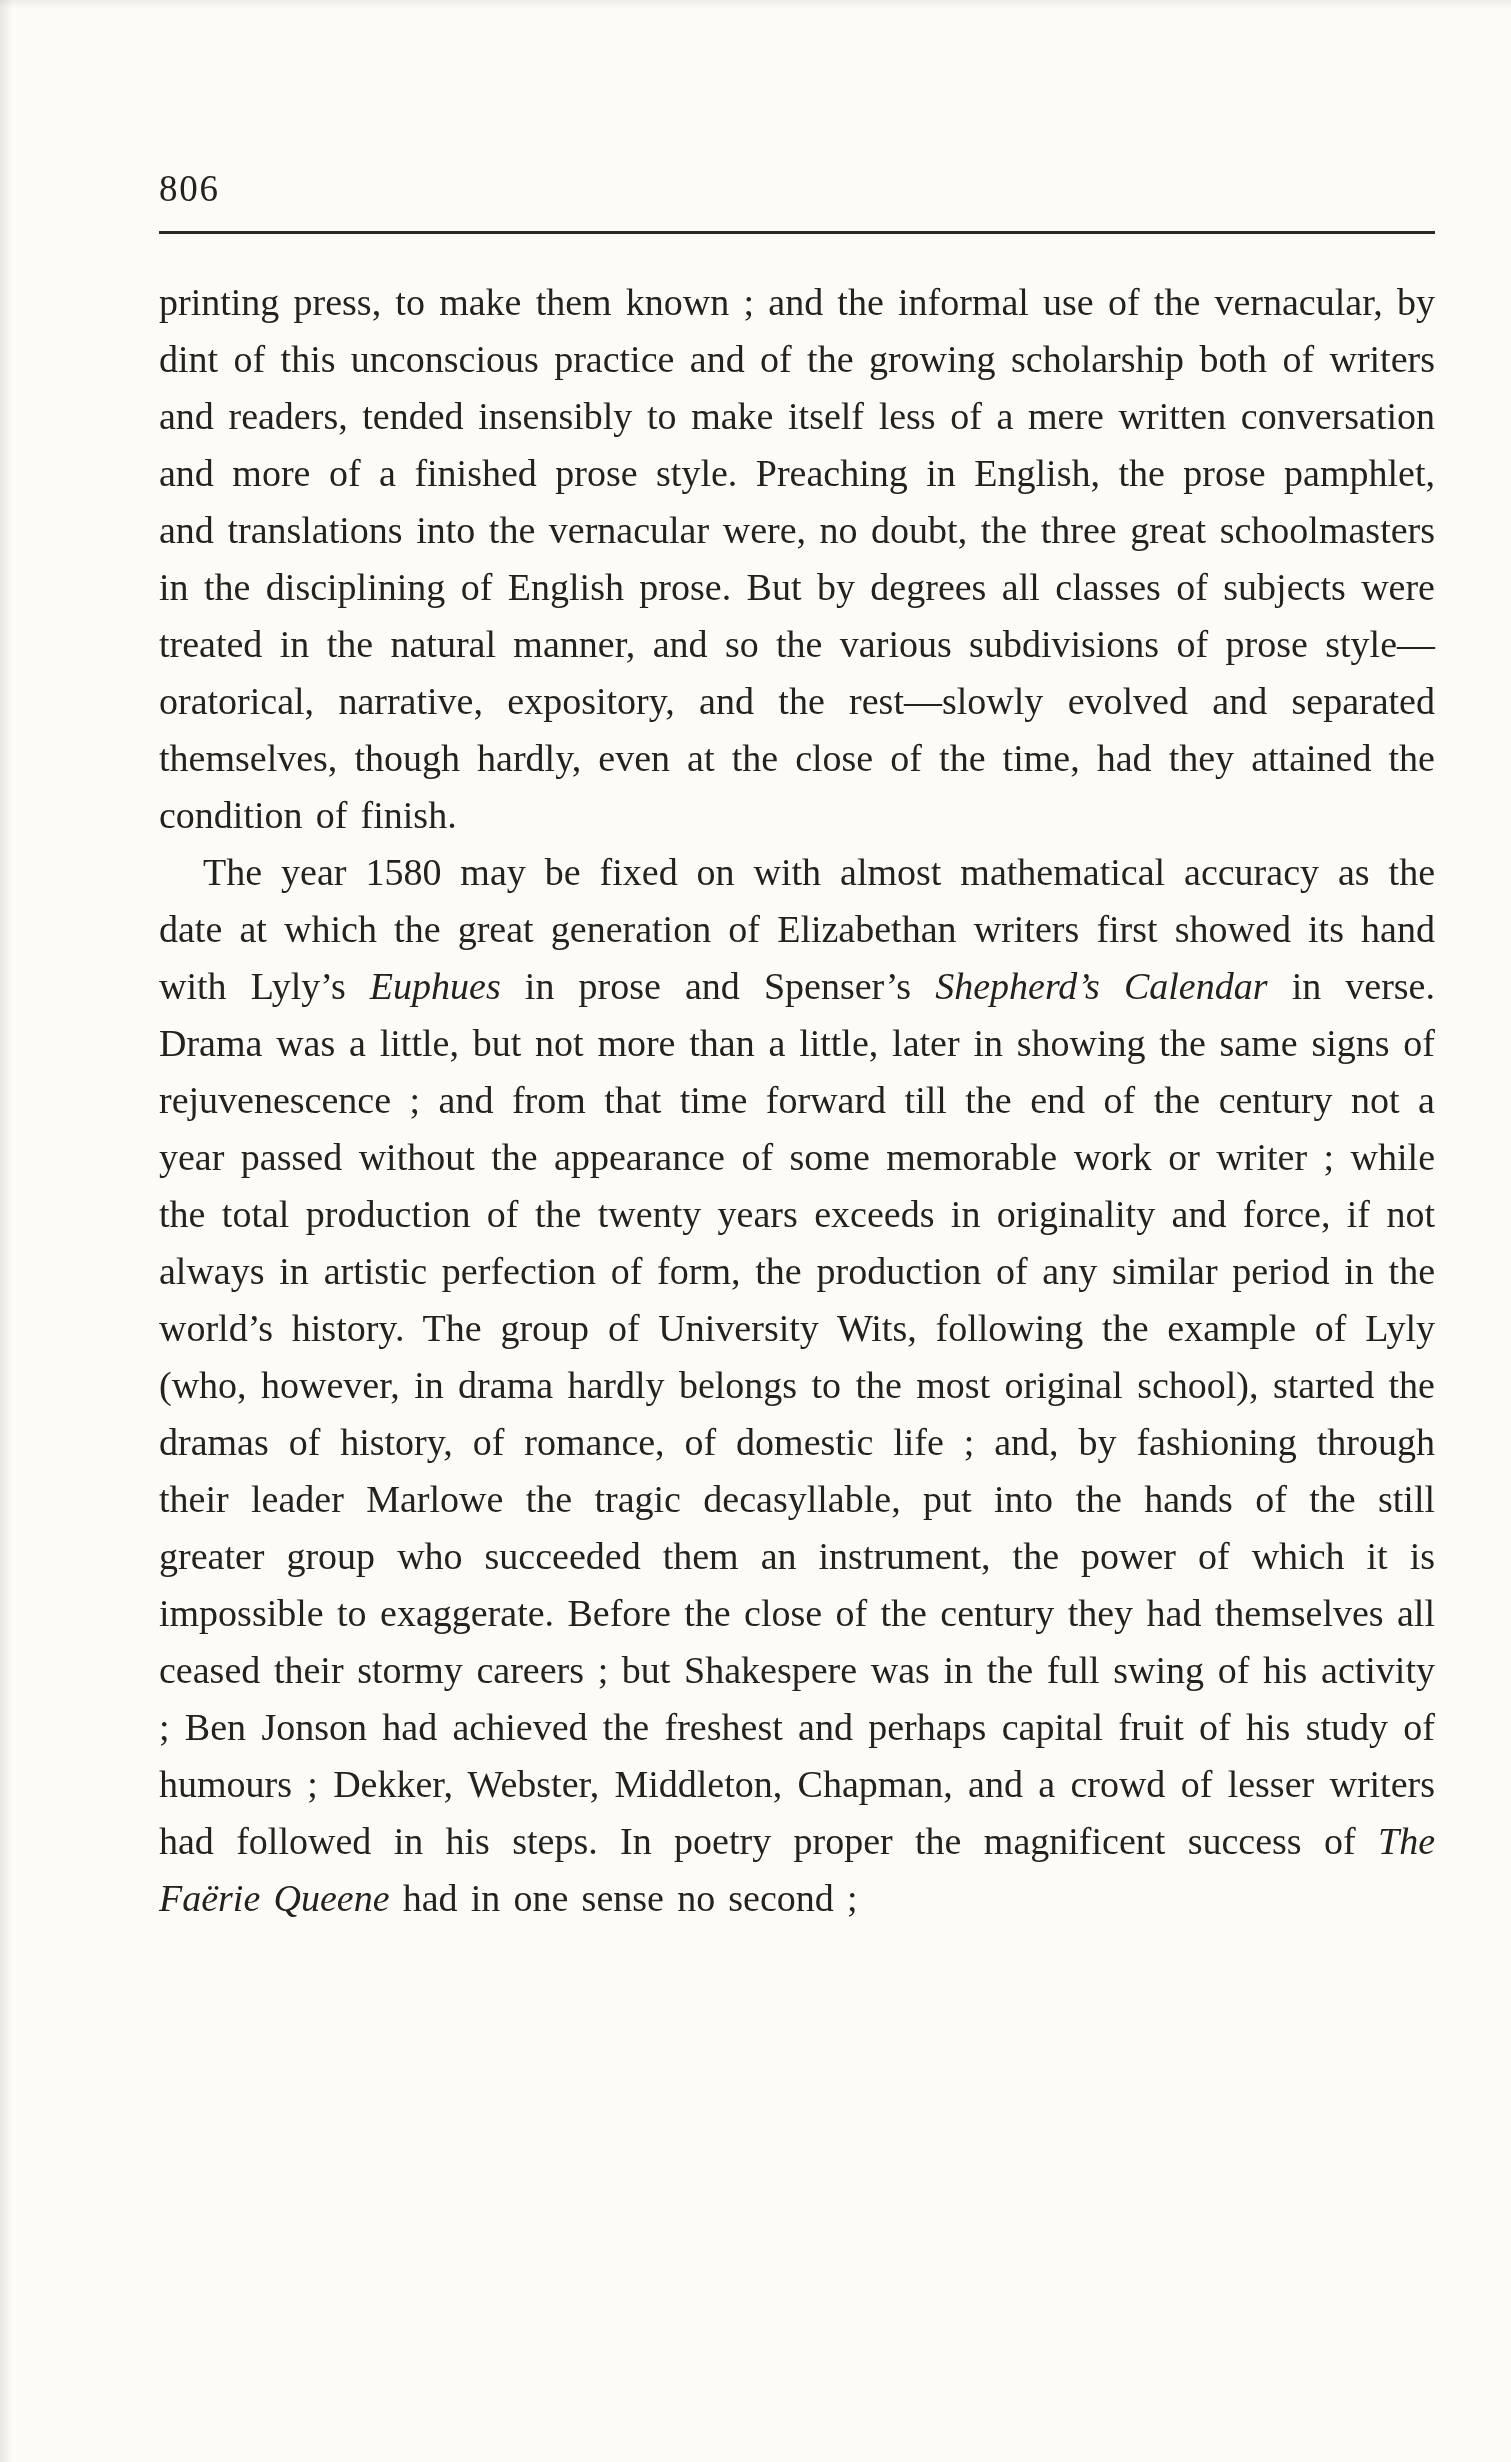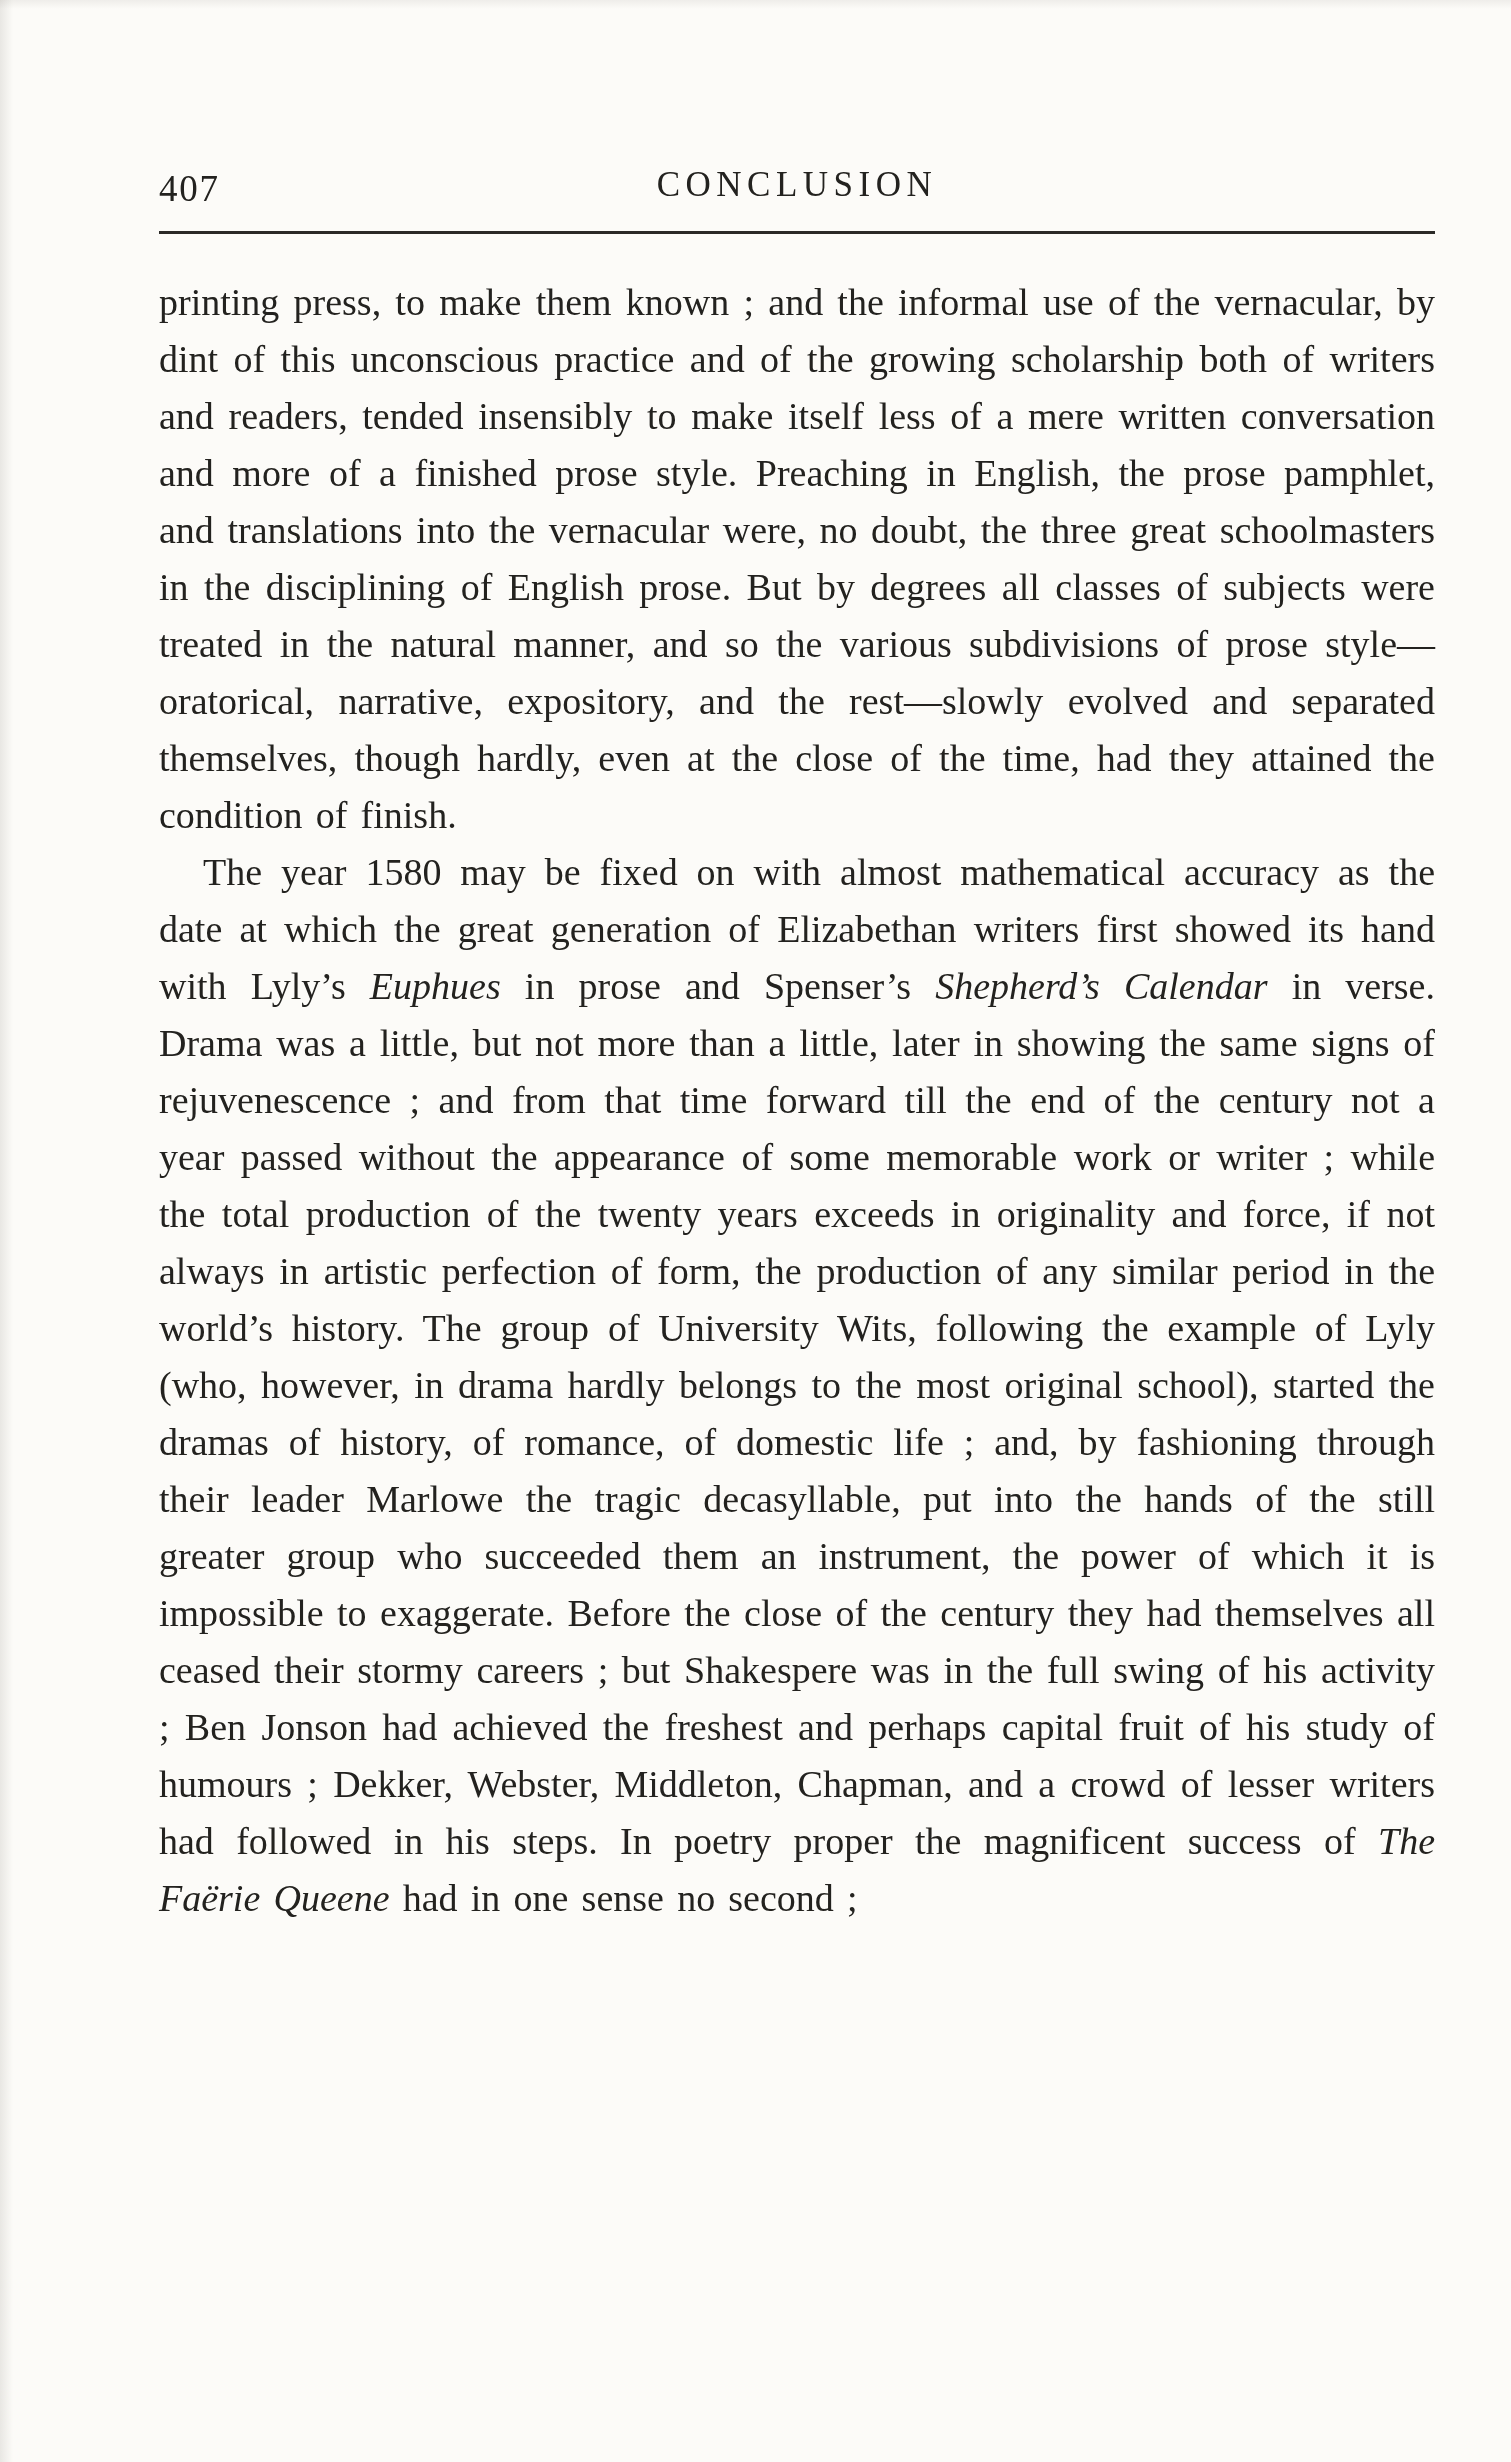--- a/index.html
+++ b/index.html
@@ -84,22 +84,21 @@
   .italic {
     font-style: italic;
   }
 </style>
 </head>
 <body>
 
 <div class="page">
   <div class="column">
     <header class="page-header">
-      <span class="page-number">407</span>
-      <span class="running-title">CONCLUSION</span>
+      <span class="page-number">806</span>
     </header>
     <div class="rule"></div>
     <main class="text-block">
         <p class="para"><span class="">printing press, to make them known ; and the informal use of the vernacular, by dint of this unconscious practice and of the growing scholarship both of writers and readers, tended insensibly to make itself less of a mere written conversation and more of a finished prose style. Preaching in English, the prose pamphlet, and translations into the vernacular were, no doubt, the three great schoolmasters in the disciplining of English prose. But by degrees all classes of subjects were treated in the natural manner, and so the various subdivisions of prose style—oratorical, narrative, expository, and the rest—slowly evolved and separated themselves, though hardly, even at the close of the time, had they attained the condition of finish.</span></p>
         <p class="para indent"><span class="">The year 1580 may be fixed on with almost mathematical accuracy as the date at which the great generation of Elizabethan writers first showed its hand with Lyly’s </span><span class="italic">Euphues</span><span class=""> in prose and Spenser’s </span><span class="italic">Shepherd’s Calendar</span><span class=""> in verse. Drama was a little, but not more than a little, later in showing the same signs of rejuvenescence ; and from that time forward till the end of the century not a year passed without the appearance of some memorable work or writer ; while the total production of the twenty years exceeds in originality and force, if not always in artistic perfection of form, the production of any similar period in the world’s history. The group of University Wits, following the example of Lyly (who, however, in drama hardly belongs to the most original school), started the dramas of history, of romance, of domestic life ; and, by fashioning through their leader Marlowe the tragic decasyllable, put into the hands of the still greater group who succeeded them an instrument, the power of which it is impossible to exaggerate. Before the close of the century they had themselves all ceased their stormy careers ; but Shakespere was in the full swing of his activity ; Ben Jonson had achieved the freshest and perhaps capital fruit of his study of humours ; Dekker, Webster, Middleton, Chapman, and a crowd of lesser writers had followed in his steps. In poetry proper the magnificent success of </span><span class="italic">The Faërie Queene</span><span class=""> had in one sense no second ;</span></p>
       </main>
   </div>
 </div>
 
 

